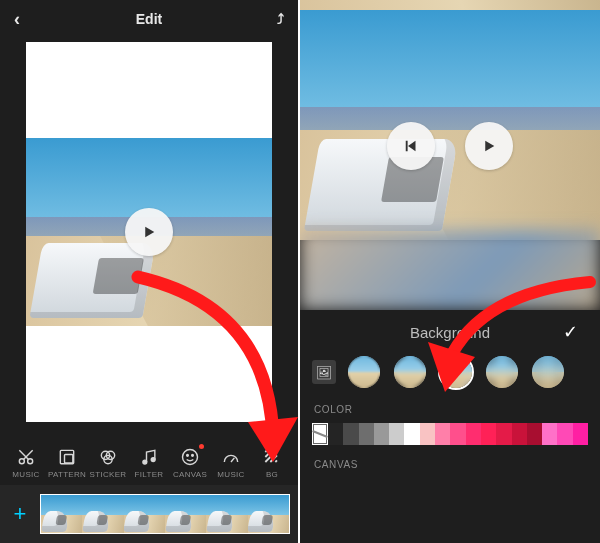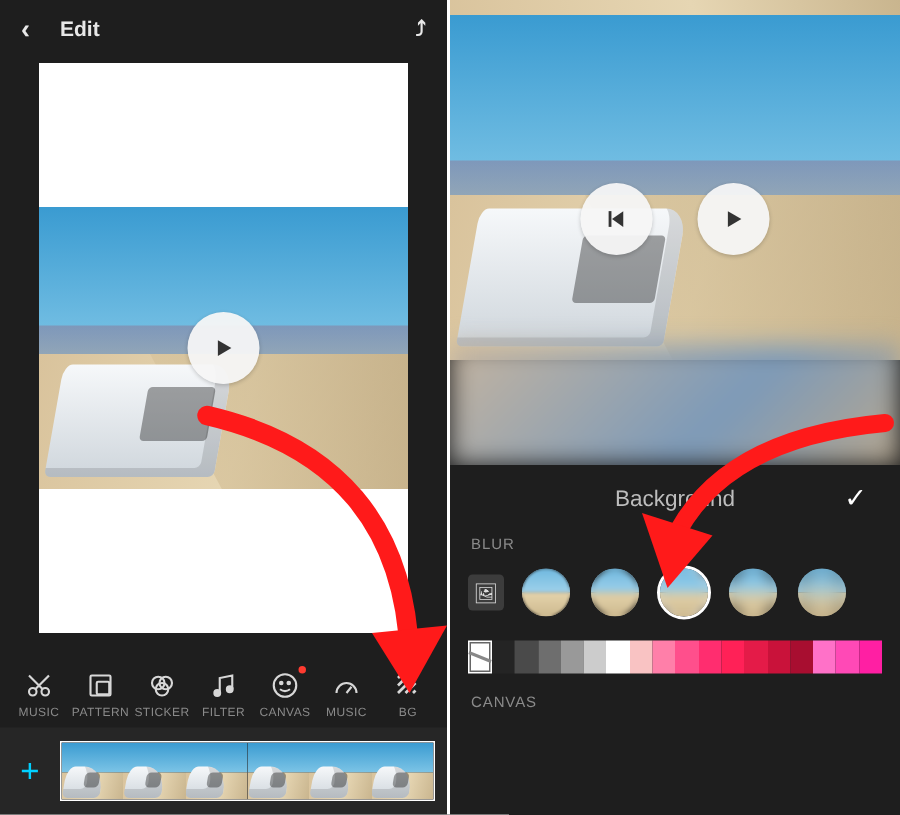--- a/index.html
+++ b/index.html
@@ -44,21 +44,21 @@
   .topbar {
     height: 38px;
     display: flex;
     align-items: center;
     justify-content: space-between;
     padding: 0 14px;
     font-size: 14px;
     font-weight: 600;
   }
   .topbar .back { width: 26px; font-size: 18px; }
-  .topbar .title { flex: 1; }
+  .topbar .title { flex: 1; text-align: center; }
   .topbar .share { width: 26px; text-align: right; }
 
   .canvas {
     margin: 4px 26px 4px 26px;
     background: #fff;
     height: 380px;
     position: relative;
     overflow: hidden;
   }
   .canvas .letterbox-top,
@@ -460,21 +460,20 @@
         </div>
       </div>
     </div>
 
     <div class="panel">
       <div class="panel-header">
         <span>Background</span>
         <div class="panel-check">✓</div>
       </div>
 
-      <div class="section-label">BLUR</div>
       <div class="blur-row">
         <div class="lib">
           <span>🖼</span>
         </div>
         <div class="blur-thumb">
             <div class="mini-desert">
               <div class="mini-sky"></div>
               <div class="mini-ground"></div>
             </div>
             <div class="blur-veil bv1"></div>
@@ -502,20 +501,21 @@
           </div>
         <div class="blur-thumb">
             <div class="mini-desert">
               <div class="mini-sky"></div>
               <div class="mini-ground"></div>
             </div>
             <div class="blur-veil bv5"></div>
           </div>
       </div>
 
+      <div class="section-label">COLOR</div>
       <div class="color-row" id="color-row">
           <div class="swatch"></div>
           <div class="swatch" style="background: rgb(36, 36, 36);"></div>
           <div class="swatch" style="background: rgb(74, 74, 74);"></div>
           <div class="swatch" style="background: rgb(110, 110, 110);"></div>
           <div class="swatch" style="background: rgb(153, 153, 153);"></div>
           <div class="swatch" style="background: rgb(204, 204, 204);"></div>
           <div class="swatch" style="background: rgb(255, 255, 255);"></div>
           <div class="swatch" style="background: rgb(249, 195, 195);"></div>
           <div class="swatch" style="background: rgb(255, 127, 169);"></div>

